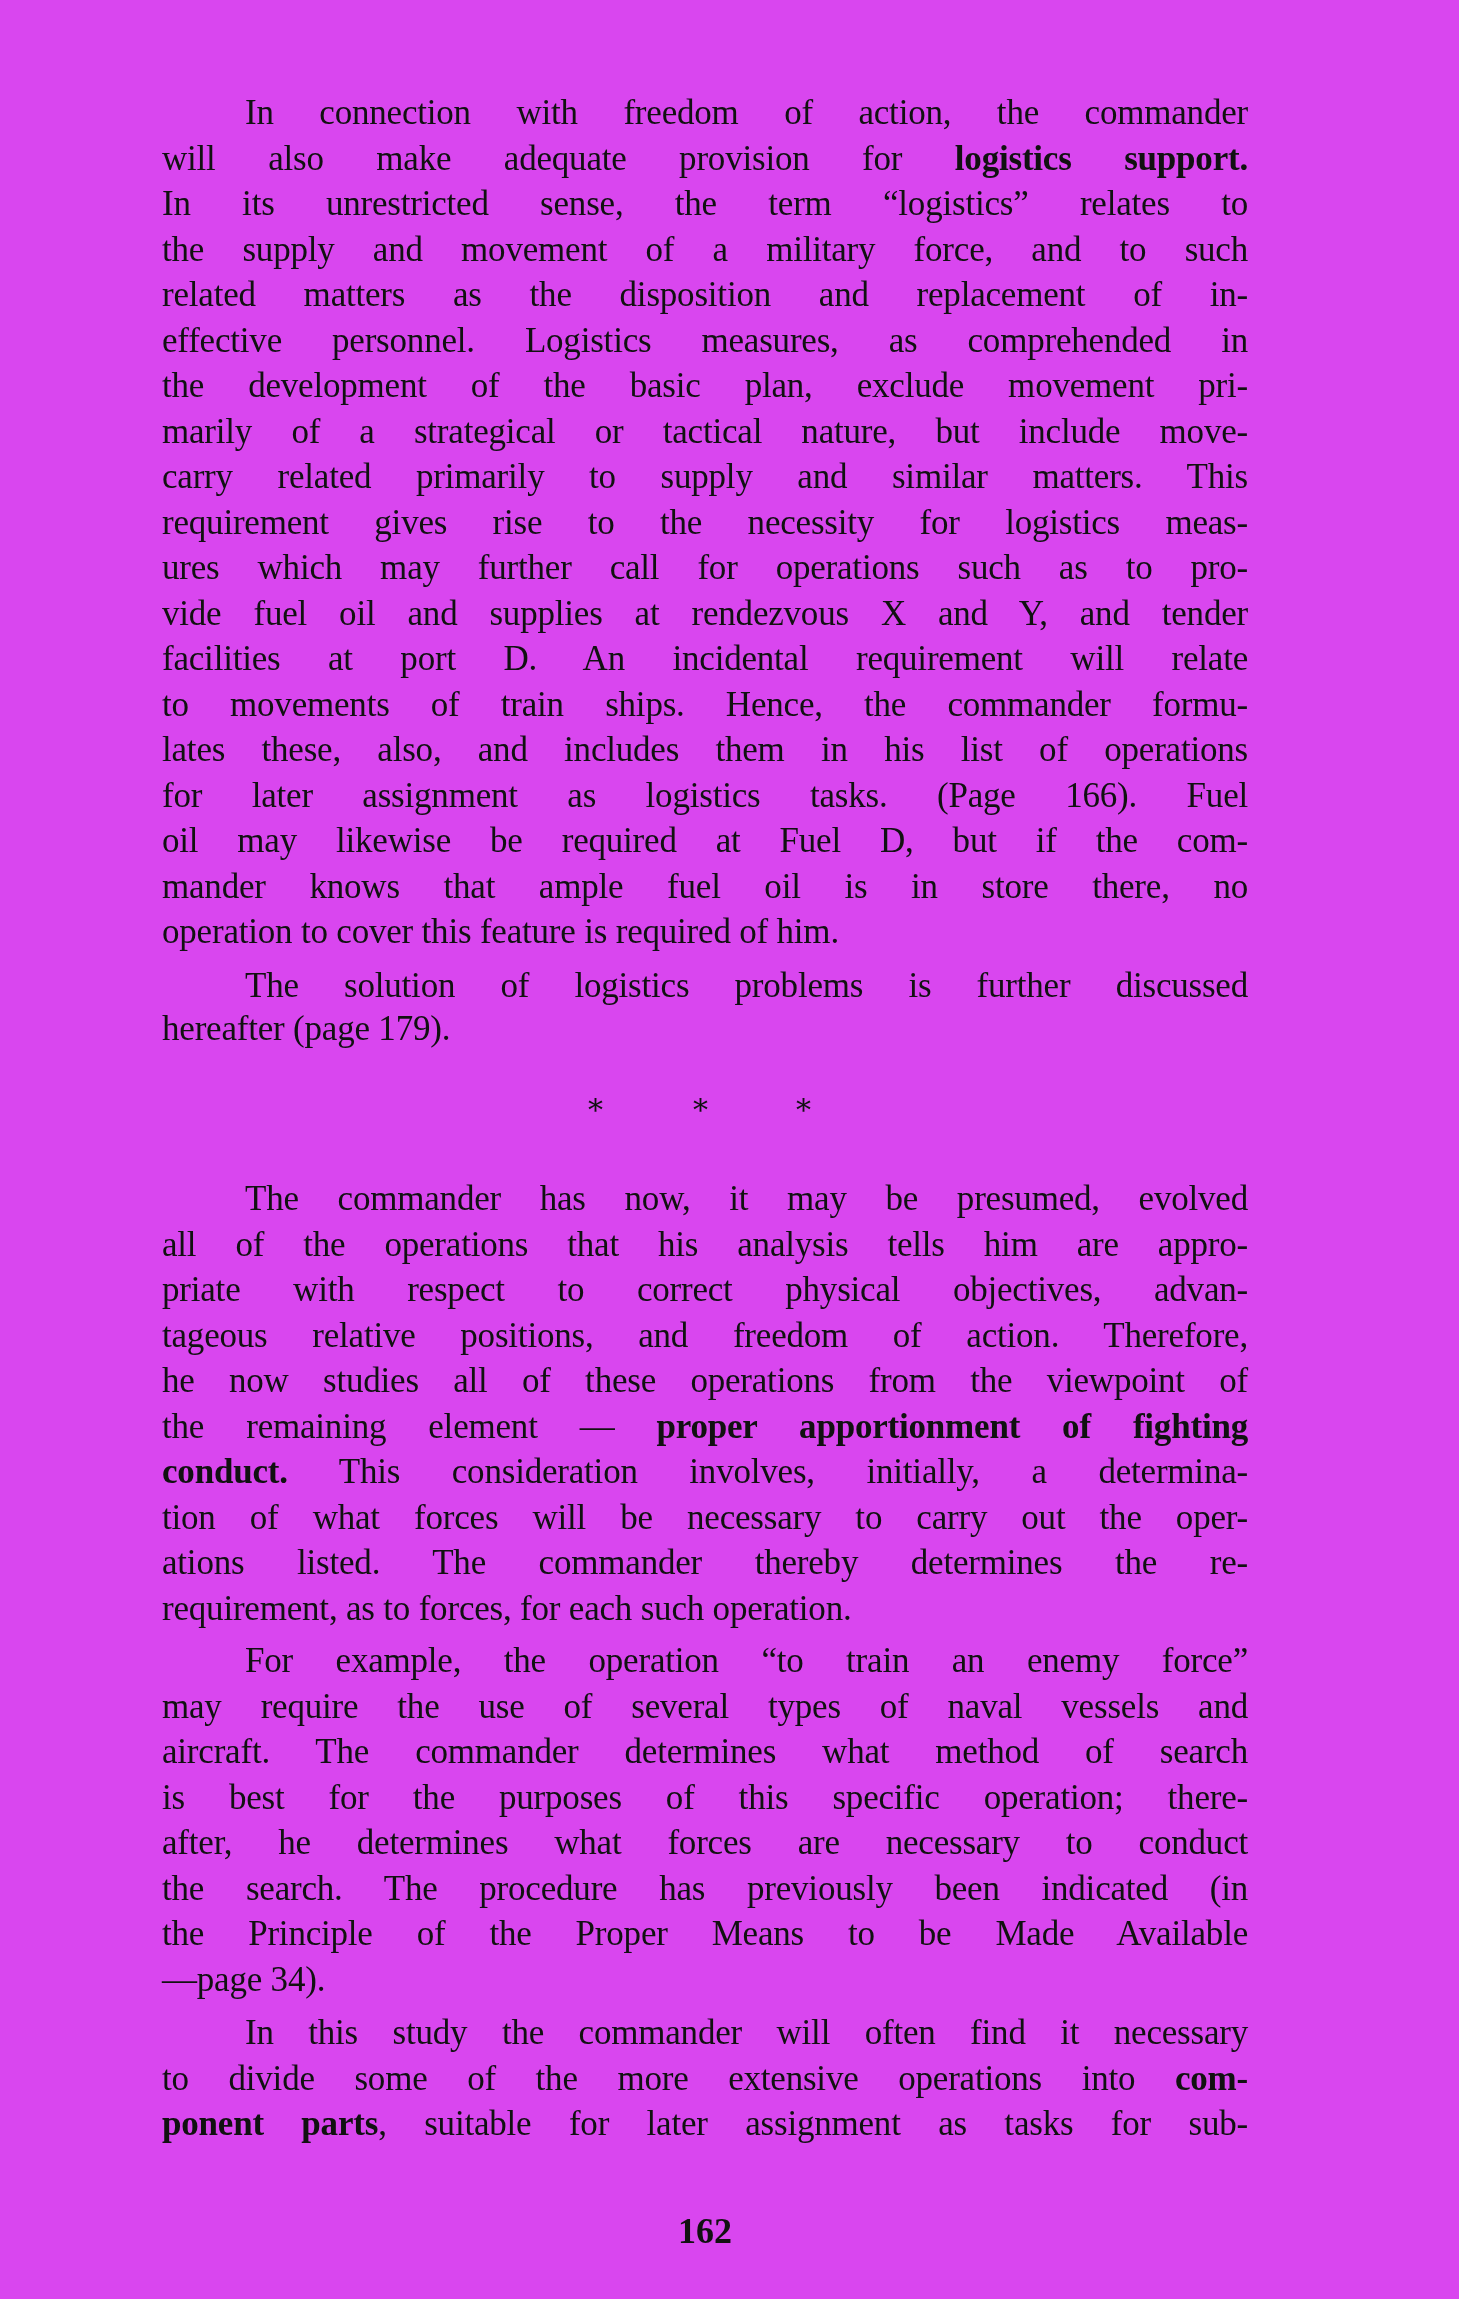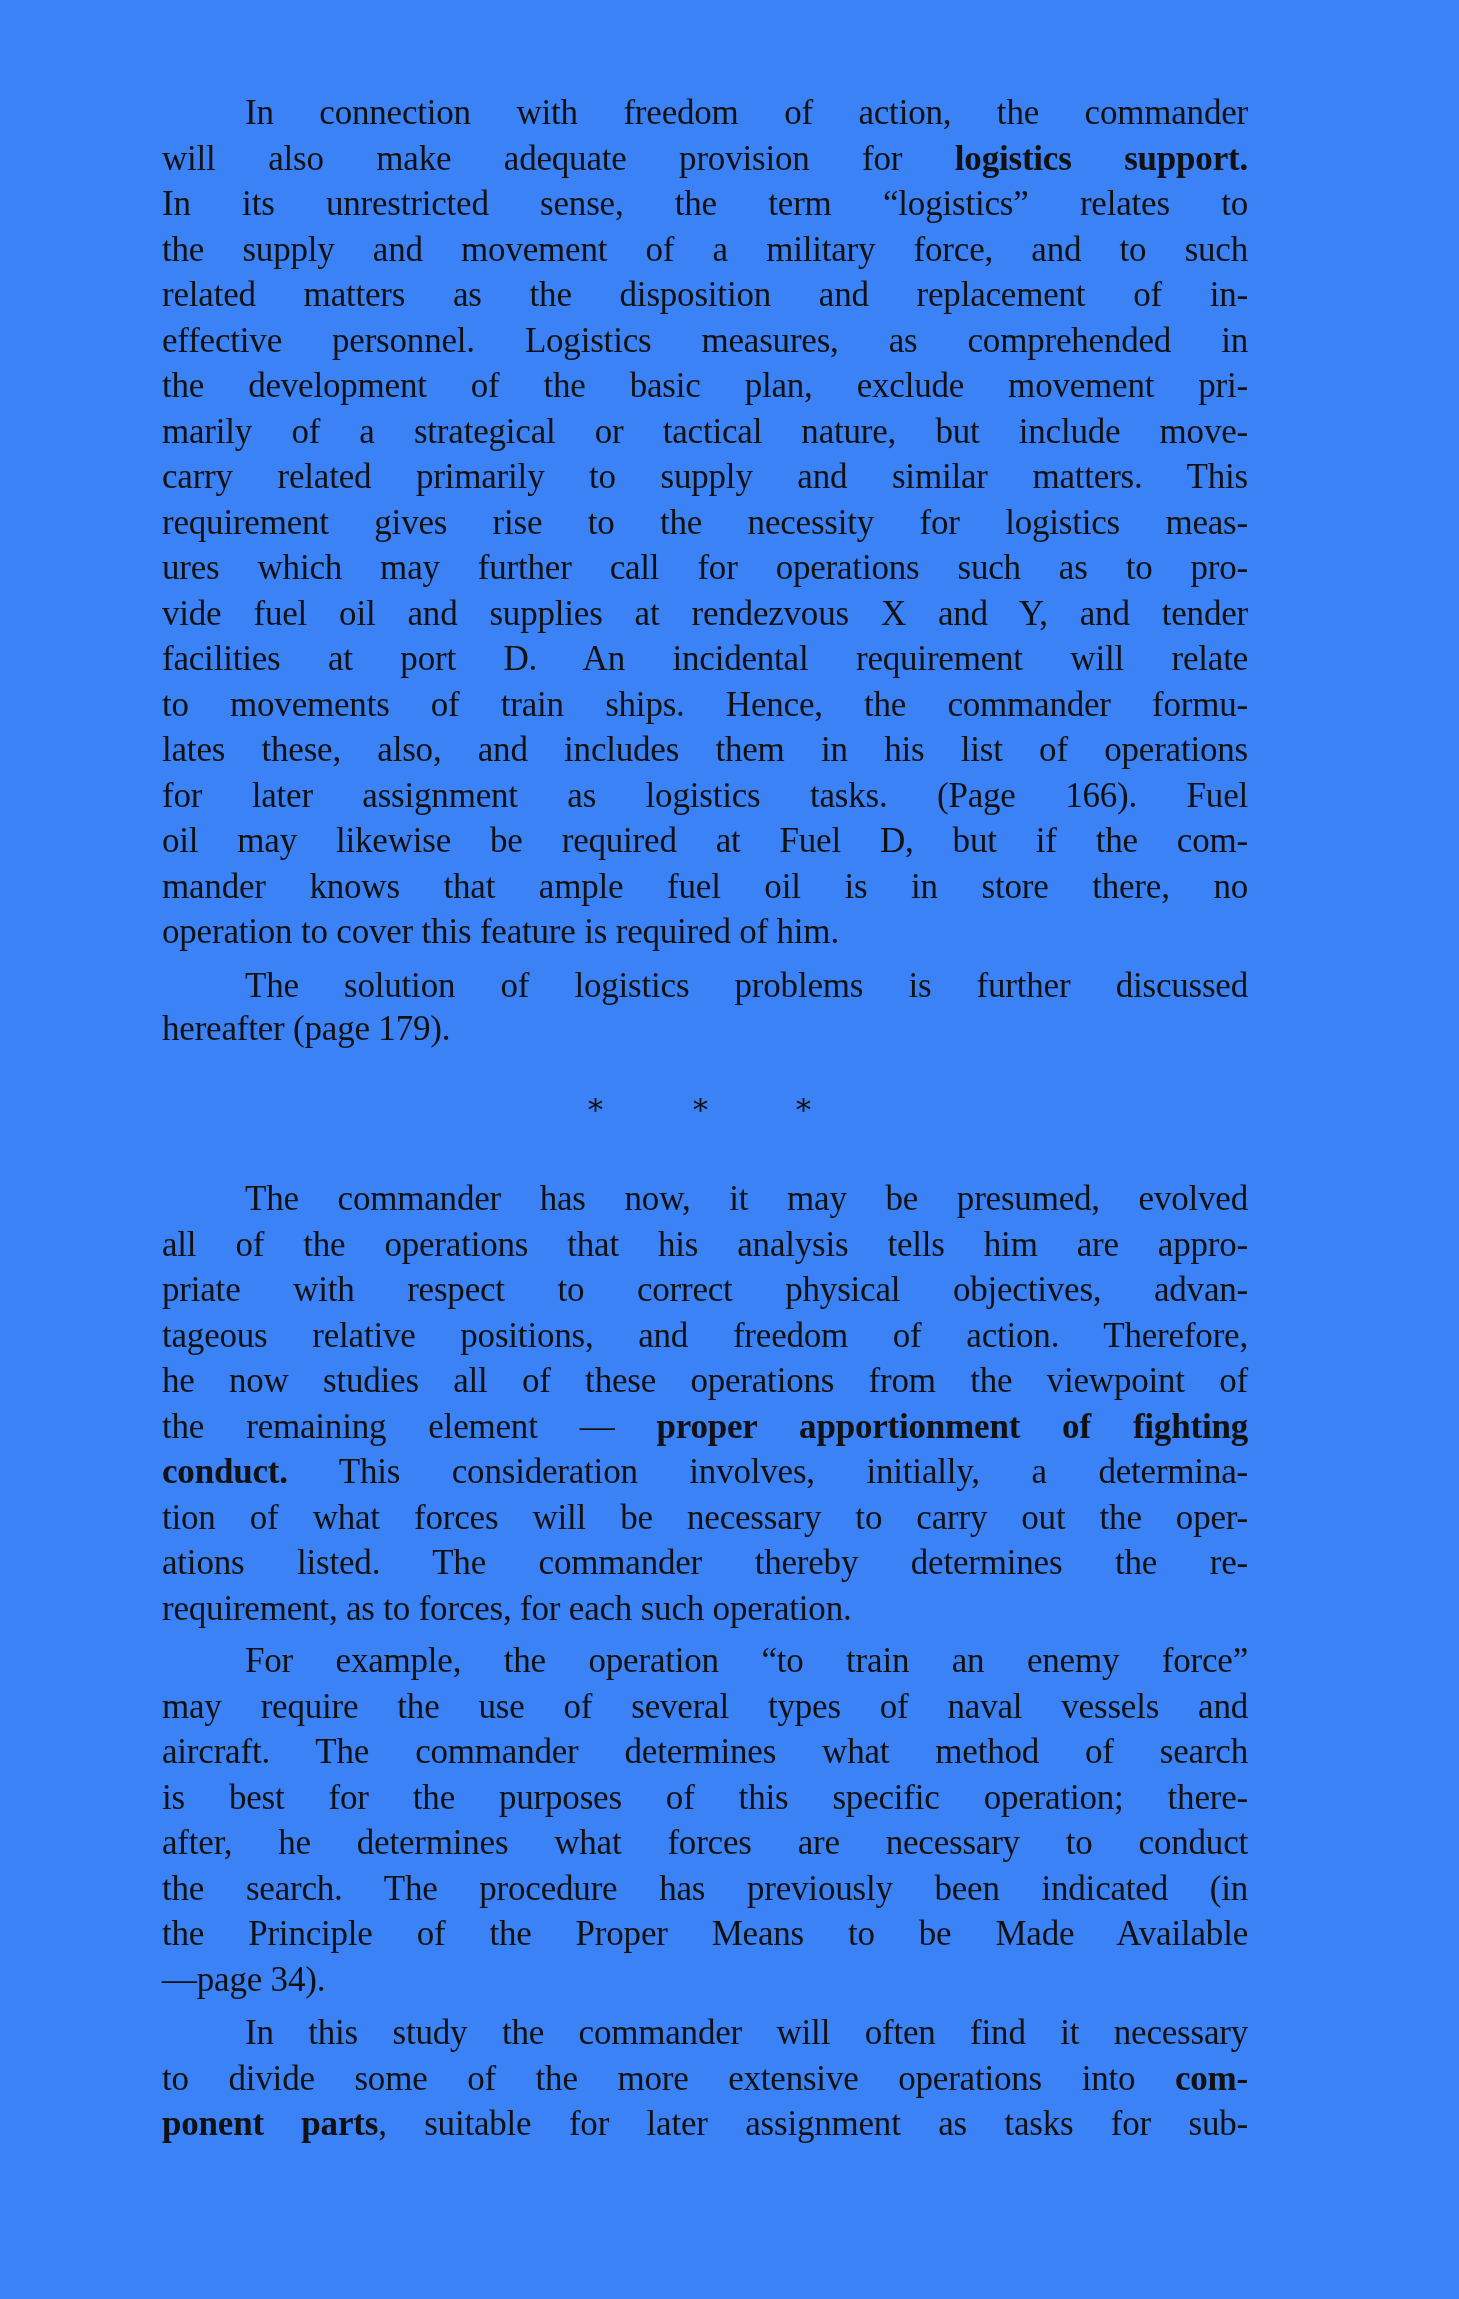--- a/index.html
+++ b/index.html
@@ -1,17 +1,17 @@
 <!DOCTYPE html>
 <html><head>
 <meta charset="utf-8">
 <style>
   html, body { margin: 0; padding: 0; background: #ffffff; }
   body { width: 1459px; height: 2299px; position: relative; overflow: hidden; }
-  .page { position: absolute; left: 0; top: 0; width: 1459px; height: 2299px; background: #3b82f6; }
+  .page { position: absolute; left: 0; top: 0; width: 1459px; height: 2299px; background: #d946ef; }
   .line {
     position: absolute;
     left: 162px;
     width: 1086px;
     height: 46px;
     font-family: "Liberation Serif", "DejaVu Serif", serif;
     font-size: 35px;
     line-height: 46px;
     color: #111111;
     white-space: nowrap;
@@ -95,13 +95,14 @@
     <div class="line" style="top:1911px">the Principle of the Proper Means to be Made Available</div>
     <div class="line last" style="top:1956.5px">—page 34).</div>
   </div>
 
   <div>
     <div class="line indent" style="top:2010px">In this study the commander will often find it necessary</div>
     <div class="line" style="top:2055.5px"><span>to divide some of the more extensive operations into </span><b>com-</b></div>
     <div class="line" style="top:2101px"><b>ponent parts</b><span>, suitable for later assignment as tasks for sub-</span></div>
   </div>
 
+  <div class="page-number">162</div>
 </div>
 
 </body></html>

